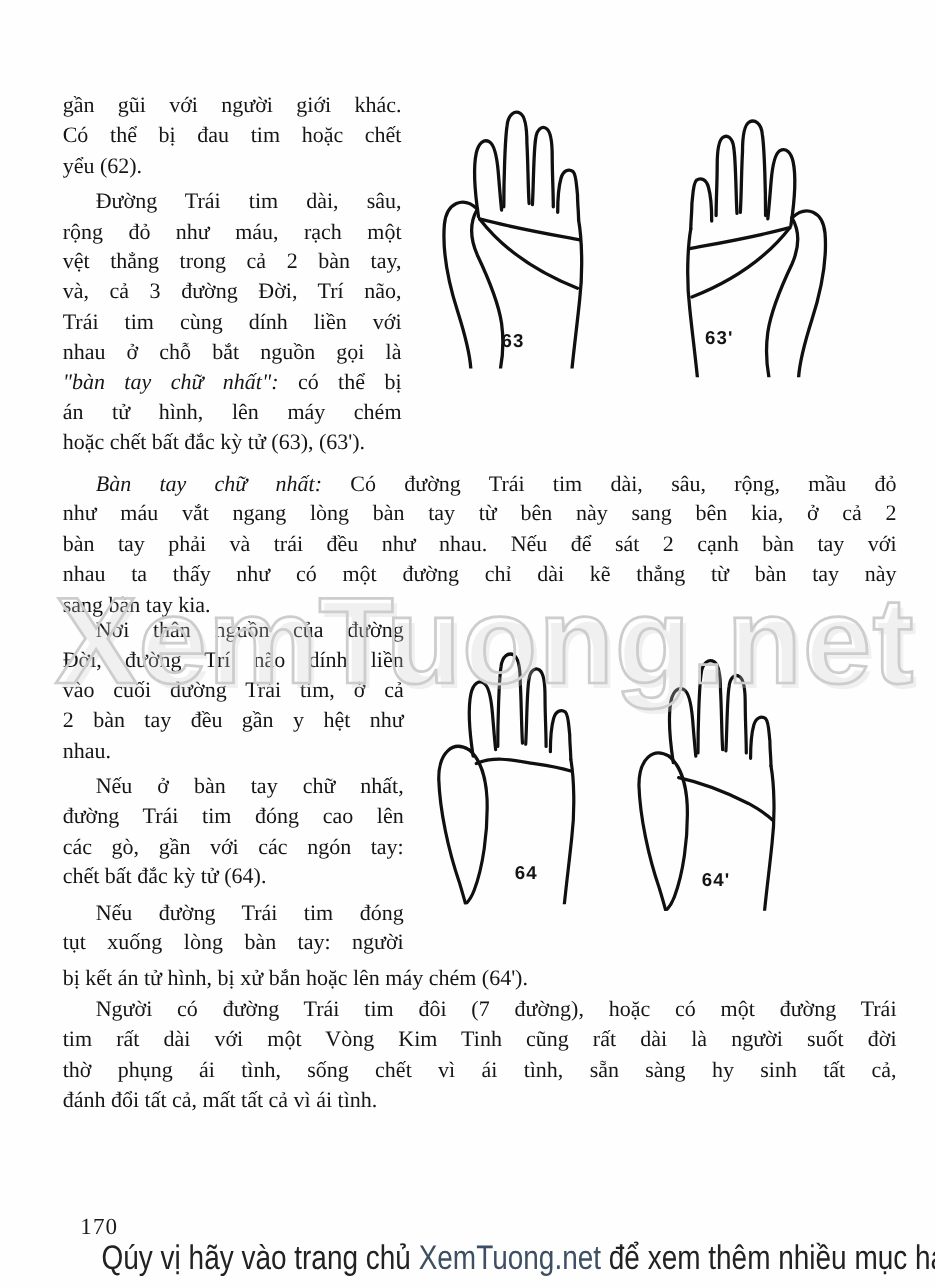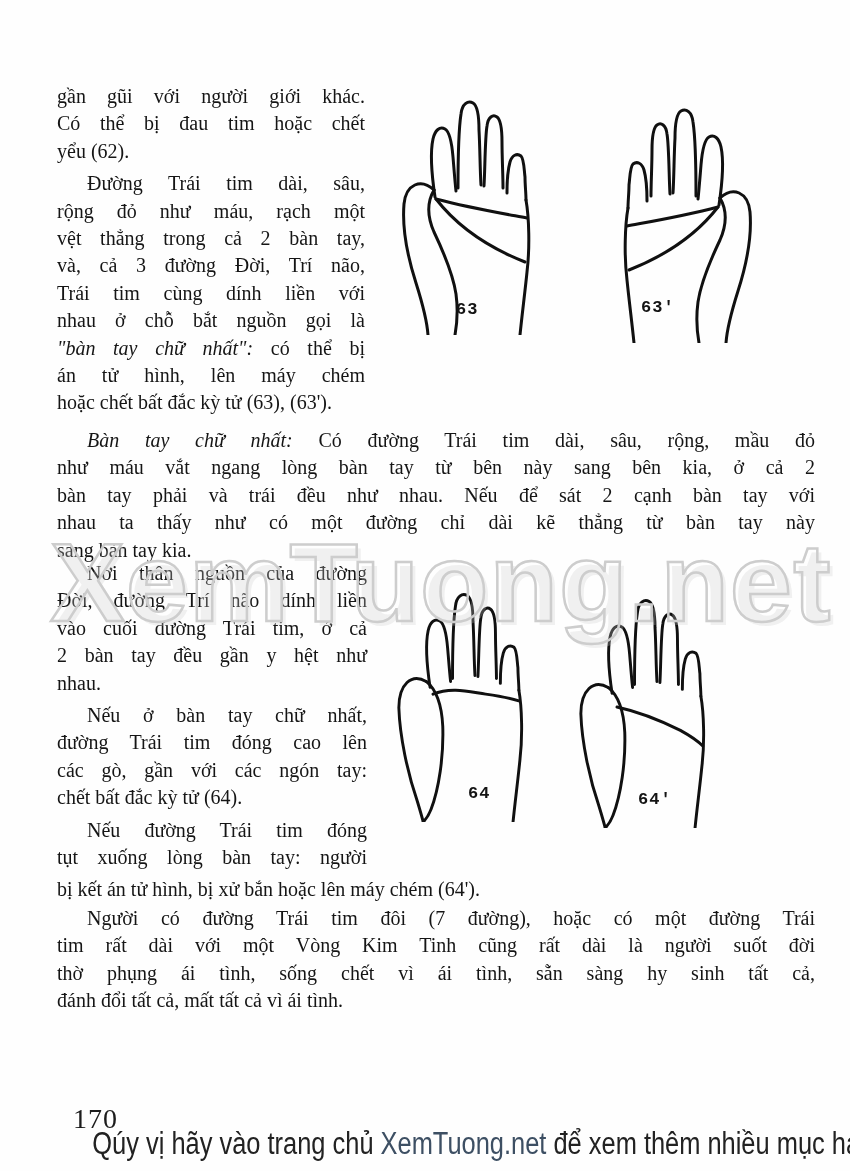--- a/index.html
+++ b/index.html
@@ -23,37 +23,37 @@
   #wideline{left:57px; top:876px; width:758px;}
   #blockD{left:57px; top:905px; width:758px;}
   #blockE{left:57px; top:1021px; width:758px;}
 
   .figure{position:absolute;}
   #fig63{left:393px; top:85px; width:436px; height:254px;}
   #fig64{left:388px; top:572px; width:446px; height:250px;}
   .hand{position:absolute;}
   .hand path{fill:none; stroke:#101010; stroke-width:3; stroke-linecap:round; stroke-linejoin:round;}
   .figlabel{
-    position:absolute; font-family:Liberation Mono, monospace;
+    position:absolute; font-family:Liberation Sans, sans-serif;
     font-weight:bold; font-size:17px; color:#141414; letter-spacing:1px;
   }
 
   #watermark{
     position:absolute; left:50px; top:518px; z-index:6;
     font-family:"Liberation Sans", sans-serif; font-weight:bold;
     font-size:112px; letter-spacing:1px; white-space:nowrap;
     color:transparent;
     -webkit-text-stroke:2.5px #cdcdcd;
     text-shadow:4px 4px 0 rgba(205,205,205,0.28);
     pointer-events:none;
   }
 
   #pagenum{
     position:absolute; left:73px; top:1103px;
-    font-size:28px; color:#1c1c1c; letter-spacing:1px;
+    font-size:21px; color:#1c1c1c; letter-spacing:1px;
   }
   #footer{
     position:absolute; left:0; top:1126px; width:850px; text-align:center;
   }
   .fscale{
     display:inline-block; transform:scaleX(0.82); transform-origin:50% 50%;
     font-family:"Liberation Sans", sans-serif; font-size:31px;
     color:#222; white-space:nowrap; letter-spacing:0px;
   }
   .flink{color:#3d4f63;}

